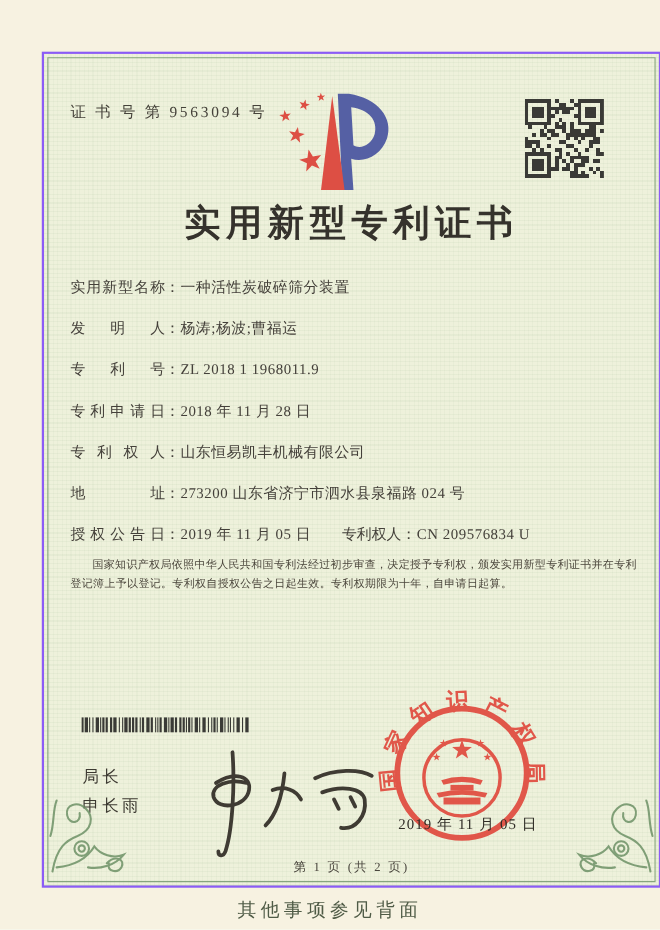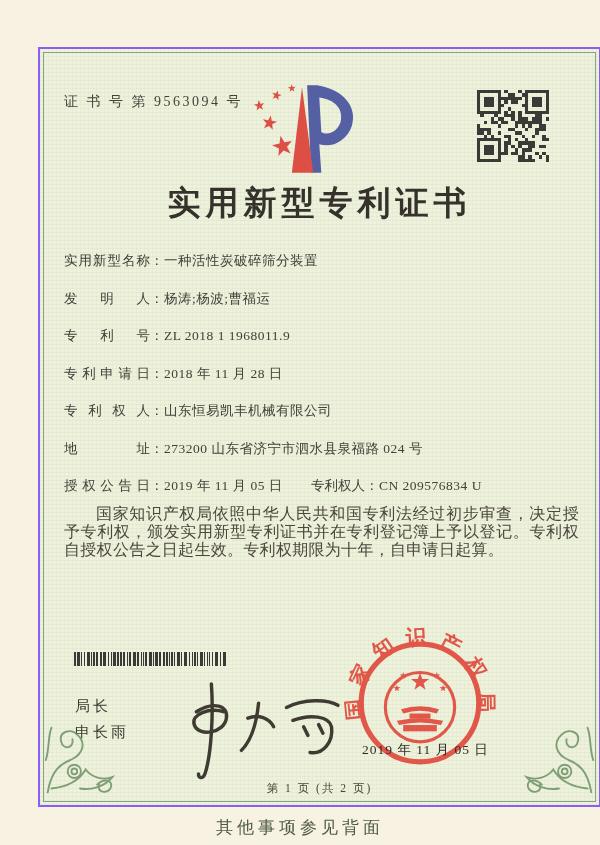--- a/index.html
+++ b/index.html
@@ -32,21 +32,21 @@
     font-size:33px;font-weight:600;letter-spacing:5px;color:#35322c;
   }
   .fields{position:absolute;left:24px;top:202px;right:18px;}
   .field-row{font-size:13.5px;line-height:20px;margin-bottom:17.5px;color:#44403a;white-space:nowrap;}
   .field-label{display:inline-block;width:86px;text-align:justify;text-align-last:justify;vertical-align:top;}
   .field-colon{display:inline-block;width:14px;}
   .field-value{letter-spacing:0.5px;}
   .grant-pair2{margin-left:28px;}
   .body-text{
     position:absolute;left:24px;top:456px;right:20px;
-    font-size:16px;line-height:18.2px;color:#4c473d;
+    font-size:10px;line-height:18.2px;color:#4c473d;
     text-align:justify;letter-spacing:0.3px;
   }
   .body-text p{margin:0;text-indent:2em;}
   .barcode{position:absolute;left:34px;top:603px;}
   .signer{position:absolute;left:35px;top:648px;font-size:15px;letter-spacing:3px;color:#3c3931;}
   .signer div{margin-bottom:7px;}
   .signature{position:absolute;left:125px;top:622px;}
   .seal{position:absolute;left:296px;top:570px;opacity:.92;}
   .seal-date{
     position:absolute;left:322px;top:692px;white-space:nowrap;

